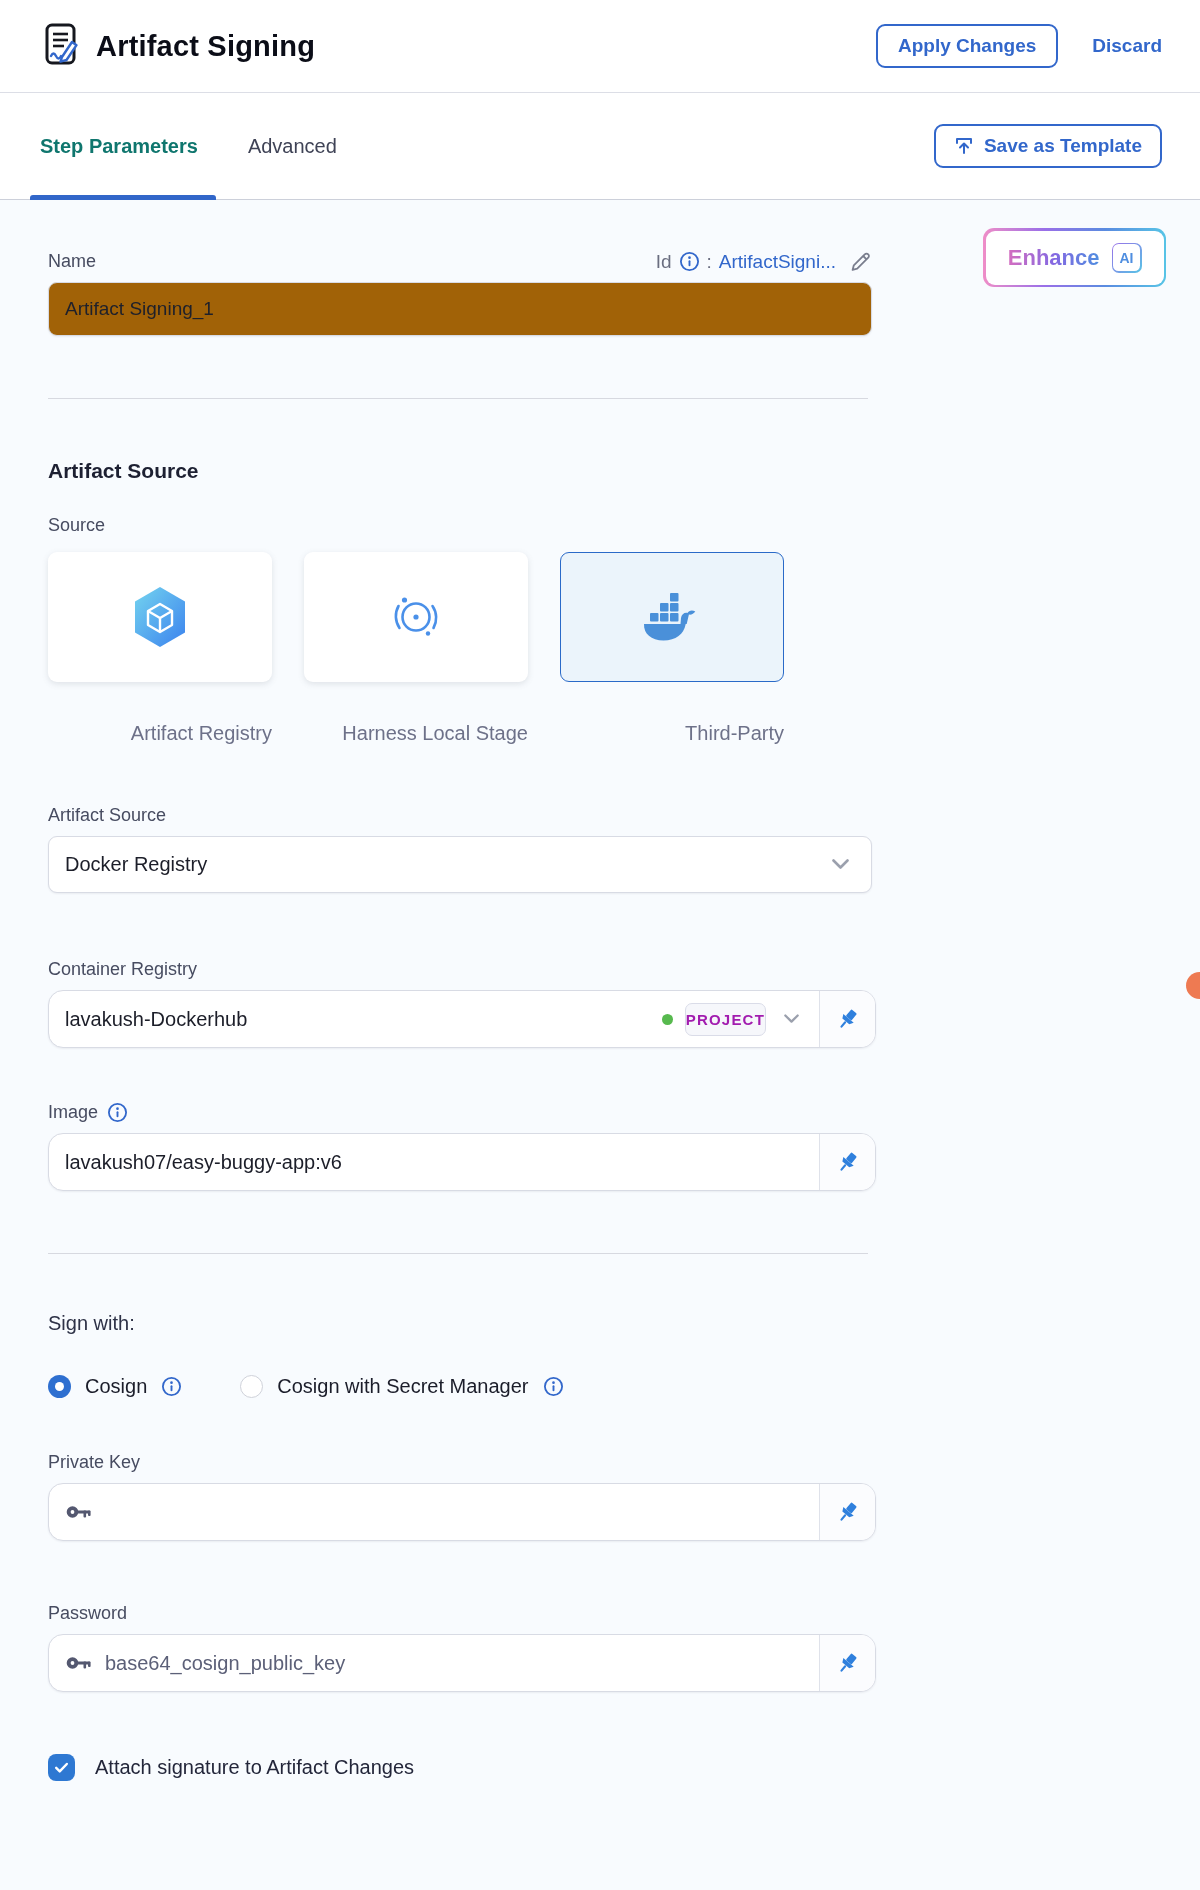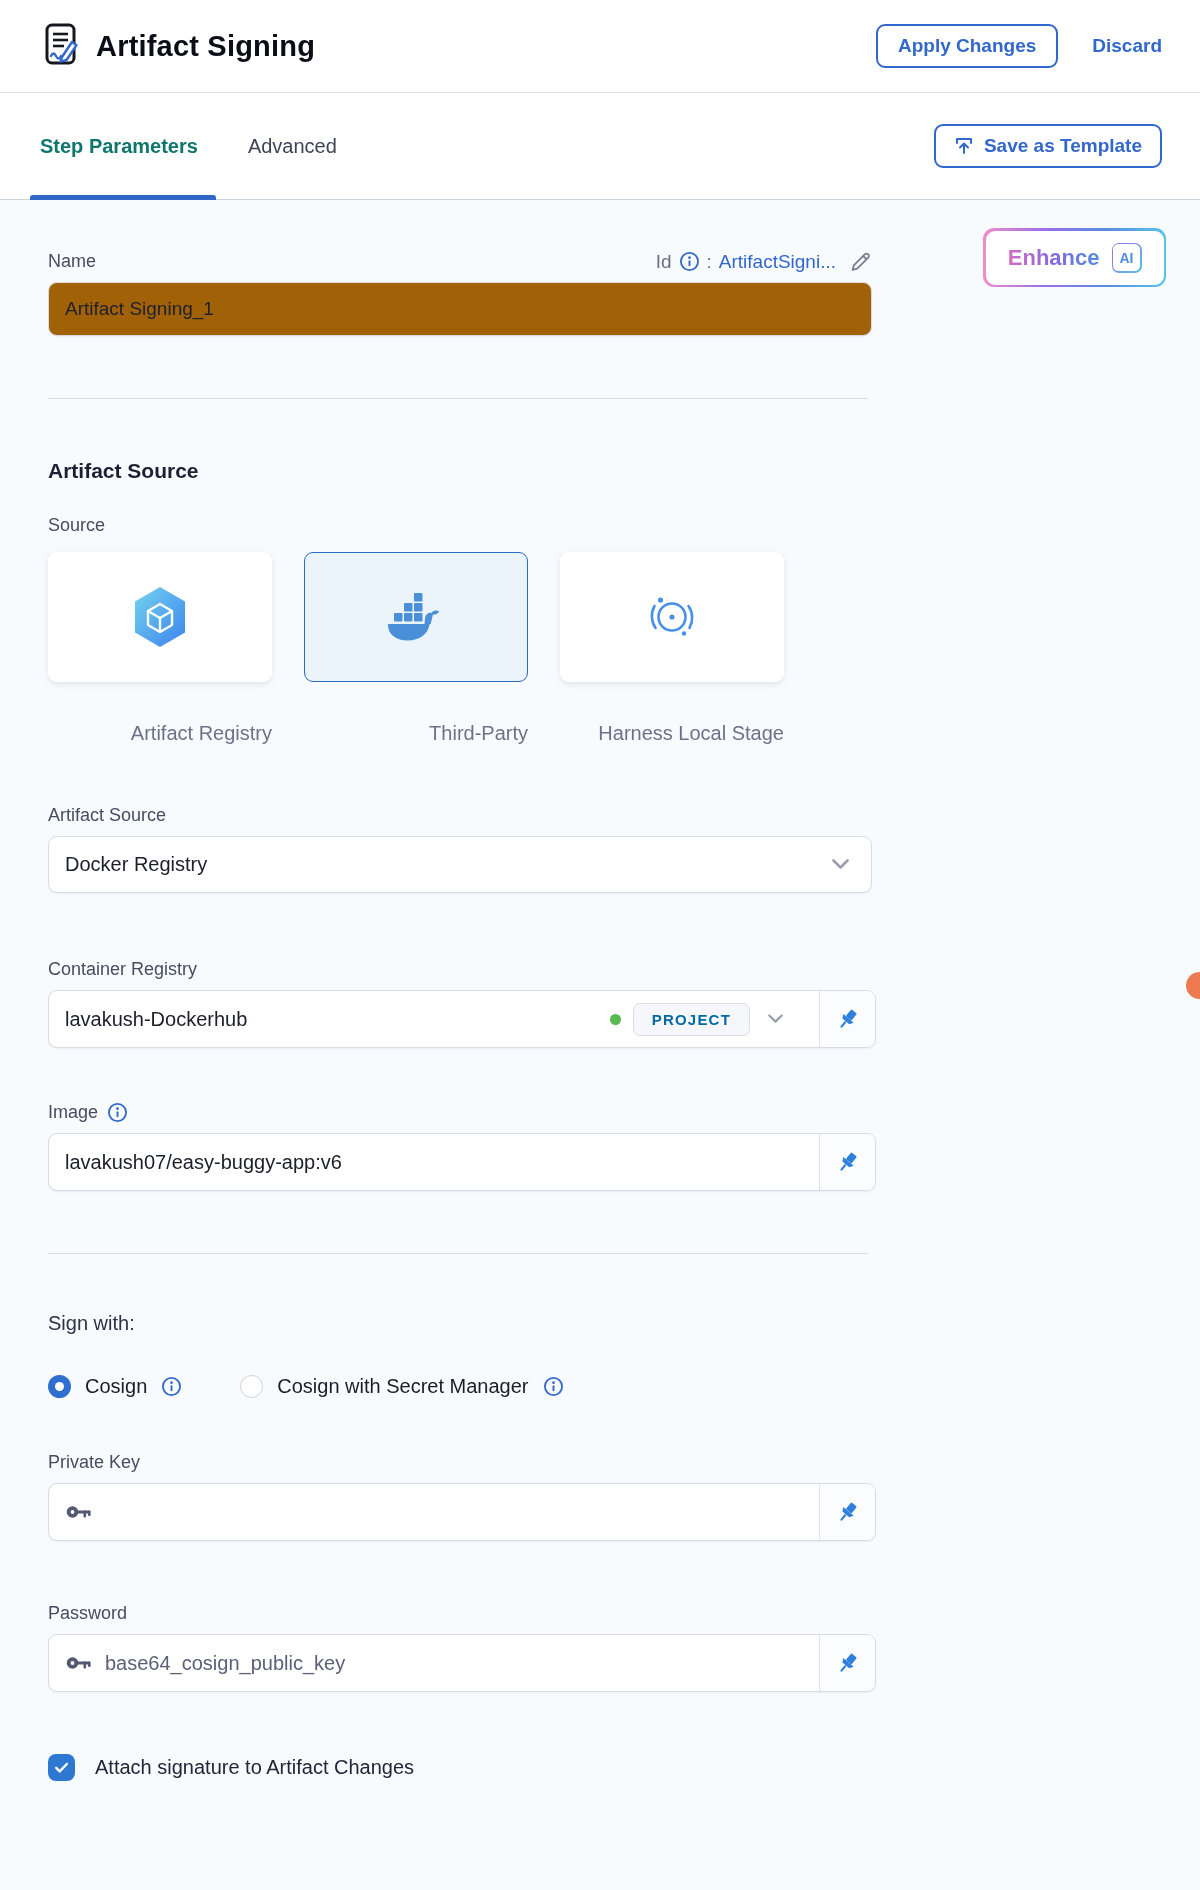--- a/index.html
+++ b/index.html
@@ -42,27 +42,27 @@
   .cards { display:flex; gap:32px; margin-top:16px; }
   .card-col { width:224px; display:flex; flex-direction:column; align-items:flex-end; }
   .card { width:224px; height:130px; background:#fff; border-radius:9px; border:1px solid transparent; box-shadow:0 2px 6px rgba(96,97,112,.16); display:flex; align-items:center; justify-content:center; cursor:pointer; }
   .card.selected { background:#ebf4fb; border:1.5px solid #2a6ac8; box-shadow:none; }
   .card-label { margin-top:36px; font-size:20px; color:#6d7189; text-align:center; line-height:1.55; max-width:190px; }
 
   
   .select-box { width:100%; height:57px; margin-top:10px; background:#fff; border:1px solid #d8dbe4; border-radius:9px; box-shadow:0 1px 2px rgba(40,48,70,.07); display:flex; align-items:center; padding:0 22px 0 16px; cursor:pointer; }
   .select-value { flex:1; font-size:20px; color:#1c1e29; }
 
-  .field-shell { width:828px; margin-top:10px; background:#fff; border:1px solid #d8dbe4; border-radius:9px; box-shadow:0 1px 2px rgba(40,48,70,.07); display:flex; align-items:stretch; height:58px; overflow:hidden;gap:16px; }
+  .field-shell { width:828px; margin-top:10px; background:#fff; border:1px solid #d8dbe4; border-radius:15px; box-shadow:0 1px 2px rgba(40,48,70,.07); display:flex; align-items:stretch; height:58px; overflow:hidden; }
   .field-main { flex:1; display:flex; align-items:center; padding:0 14px 0 16px; gap:12px; min-width:0; }
   .field-value { font-size:20px; color:#1c1e29; flex:1; white-space:nowrap; }
   .secret-value { font-size:20px; color:#5c6078; flex:1; white-space:nowrap; }
   .pin-cell { width:56px; border-left:1px solid #dfe2ea; background:#fbfcfe; display:flex; align-items:center; justify-content:center; cursor:pointer; }
   .scope-dot { width:11px; height:11px; border-radius:50%; background:#57b94e; flex:none; }
-  .scope-badge { border:1px solid #dadce8; background:#f6f7fb; color:#0369a1; border-radius:7px; font-size:15px; font-weight:700; letter-spacing:1.2px; padding:7px 18px; flex:none; }
+  .scope-badge { border:1px solid #dadce8; background:#f6f7fb; color:#a21caf; border-radius:7px; font-size:15px; font-weight:700; letter-spacing:1.2px; padding:7px 0; flex:none; }
   .chev { flex:none; display:flex; align-items:center; padding:0 6px; cursor:pointer; }
 
   
   .sign-heading { font-size:20px; color:#2e3247; font-weight:500; margin-top:58px; }
   .radio-row { display:flex; align-items:center; gap:58px; margin-top:40px; }
   .radio-item { display:flex; align-items:center; gap:14px; cursor:pointer; }
   .radio { width:23px; height:23px; border-radius:50%; flex:none; }
   .radio.on { background:#2e6fd0; position:relative; }
   .radio.on::after { content:""; position:absolute; left:7px; top:7px; width:9px; height:9px; border-radius:50%; background:#fff; }
   .radio.off { background:#fff; border:1.5px solid #cfd2da; }
@@ -188,54 +188,54 @@
                 <path d="M17 26 L29 33 L41 26"></path>
                 <path d="M29 33 V47"></path>
               </g>
             </svg>
           </span>
         </div>
         <div class="card-label">Artifact Registry</div>
       </div>
 
       <div class="card-col">
+        <div class="card">
+          <span class="icon">
+            <svg width="56" height="56" viewBox="0 0 56 56" fill="none">
+              <circle cx="28" cy="28" r="13.5" stroke="#4a90e9" stroke-width="2.6"></circle>
+              <path d="M44.5 17 a21 21 0 0 1 1 22" stroke="#4a90e9" stroke-width="2.6" stroke-linecap="round"></path>
+              <path d="M11.5 39 a21 21 0 0 1 -1 -22" stroke="#4a90e9" stroke-width="2.6" stroke-linecap="round"></path>
+              <circle cx="28" cy="28" r="2.6" fill="#4a90e9"></circle>
+              <circle cx="16.5" cy="11" r="2.6" fill="#4a90e9"></circle>
+              <circle cx="40" cy="44.5" r="2.2" fill="#4a90e9"></circle>
+            </svg>
+          </span>
+        </div>
+        <div class="card-label">Harness Local Stage</div>
+      </div>
+
+      <div class="card-col">
         <div class="card selected">
           <span class="icon">
             <svg width="62" height="50" viewBox="0 0 62 50">
               <g fill="#4a90d9">
                 <rect x="29" y="1" width="8.5" height="8.5" rx="1"></rect>
                 <rect x="19" y="11" width="8.5" height="8.5" rx="1"></rect>
                 <rect x="29" y="11" width="8.5" height="8.5" rx="1"></rect>
                 <rect x="9" y="21" width="8.5" height="8.5" rx="1"></rect>
                 <rect x="19" y="21" width="8.5" height="8.5" rx="1"></rect>
                 <rect x="29" y="21" width="8.5" height="8.5" rx="1"></rect>
                 <path d="M40 26 c.6-3.6 3-5.6 6.4-5.1 c1.6-2.6 5-3.4 7.9-1.3 c-1.6 2.4-4 3.4-6.4 3 l-2.2 9.4 h-6.2 z"></path>
                 <path d="M3 32 c-.4 9.6 7 16.5 19.5 16.5 c12.4 0 20.3-6.3 22.2-16.5 z"></path>
               </g>
             </svg>
           </span>
         </div>
         <div class="card-label">Third-Party</div>
       </div>
-
-      <div class="card-col">
-        <div class="card">
-          <span class="icon">
-            <svg width="56" height="56" viewBox="0 0 56 56" fill="none">
-              <circle cx="28" cy="28" r="13.5" stroke="#4a90e9" stroke-width="2.6"></circle>
-              <path d="M44.5 17 a21 21 0 0 1 1 22" stroke="#4a90e9" stroke-width="2.6" stroke-linecap="round"></path>
-              <path d="M11.5 39 a21 21 0 0 1 -1 -22" stroke="#4a90e9" stroke-width="2.6" stroke-linecap="round"></path>
-              <circle cx="28" cy="28" r="2.6" fill="#4a90e9"></circle>
-              <circle cx="16.5" cy="11" r="2.6" fill="#4a90e9"></circle>
-              <circle cx="40" cy="44.5" r="2.2" fill="#4a90e9"></circle>
-            </svg>
-          </span>
-        </div>
-        <div class="card-label">Harness Local Stage</div>
-      </div>
     </div>
 
     
     <div class="field-label" style="margin-top:56px;">Artifact Source</div>
     <div class="select-box">
       <span class="select-value">Docker Registry</span>
       <span class="icon">
         <svg width="17" height="11" viewBox="0 0 17 11" fill="none">
             <path d="M1.5 1.5 l7 7 7-7" stroke="#9ba0ad" stroke-width="2.6" stroke-linecap="round" stroke-linejoin="round"></path>
           </svg>

